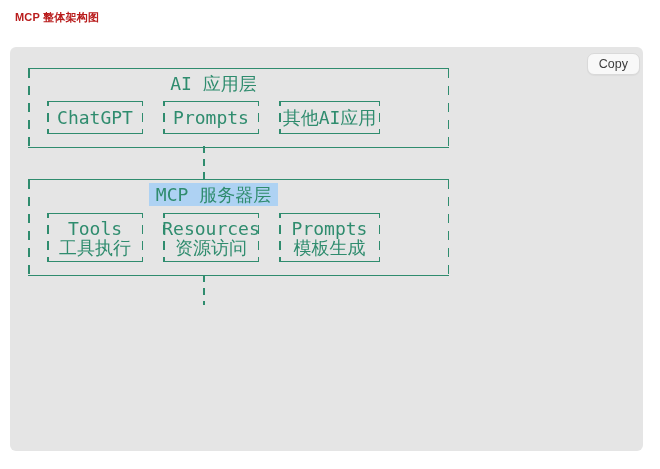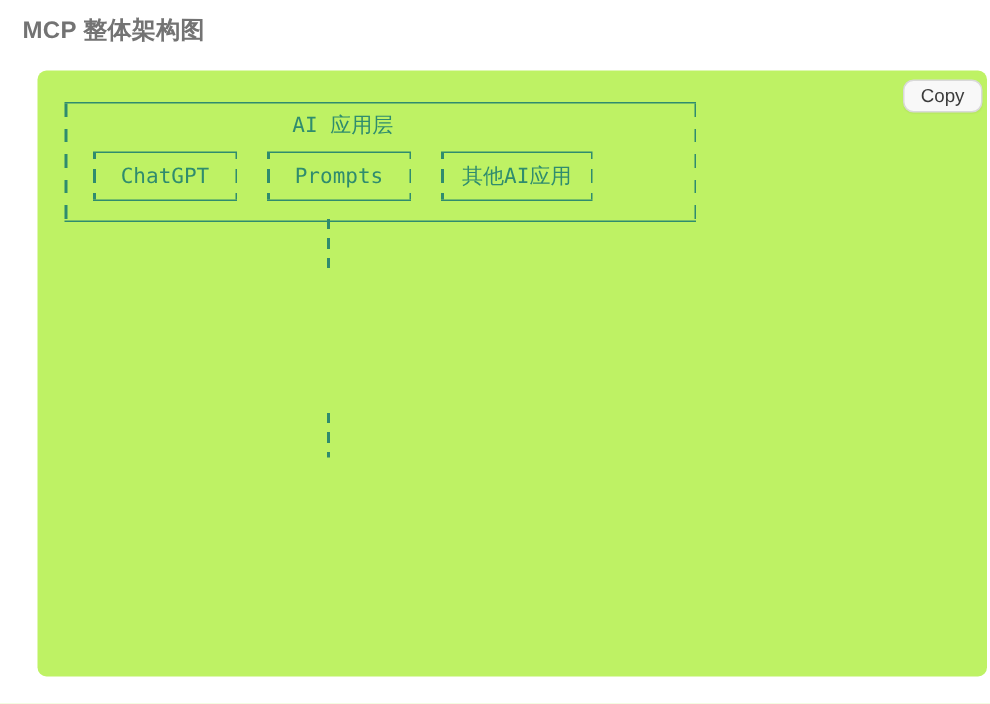--- a/index.html
+++ b/index.html
@@ -3,35 +3,35 @@
 <meta charset="utf-8">
 <style>
   html,body{margin:0;padding:0;background:#ffffff;}
   .screen{
     position:relative;width:660px;height:469px;background:#ffffff;overflow:hidden;
     font-family:"DejaVu Sans Mono","Liberation Mono",monospace;
   }
   .page-title{
     position:absolute;left:15px;top:10px;
     font-family:"Liberation Sans","DejaVu Sans",sans-serif;
-    font-weight:bold;font-size:16px;color:#737373;letter-spacing:.2px;
+    font-weight:bold;font-size:11px;color:#b91c1c;letter-spacing:.2px;
   }
   .codeblock{
-    position:absolute;left:25px;top:47px;width:633px;height:404px;
-    background:#bef264;border-radius:6px;
+    position:absolute;left:10px;top:47px;width:633px;height:404px;
+    background:#e5e5e5;border-radius:6px;
   }
   .copy-btn{
     position:absolute;top:6px;right:3px;
     font-family:"Liberation Sans","DejaVu Sans",sans-serif;
     font-size:12.5px;color:#3c3c3c;
     background:#f8f8f8;border:1px solid #d9d9d9;border-radius:7px;
     padding:3px 11px;cursor:pointer;box-shadow:0 1px 1px rgba(0,0,0,.04);
   }
   
-  .dg{color:#2f8c6e;font-size:14px;}
+  .dg{color:#2f8c6e;font-size:18px;}
   .layer{
     position:absolute;
     border-top:1.5px solid #2f8c6e;border-bottom:1.5px solid #2f8c6e;
   }
   .layer::before,.layer::after{
     content:"";position:absolute;top:0;bottom:0;width:1.5px;
     background:repeating-linear-gradient(180deg,#2f8c6e 0 9px,transparent 9px 17px);
   }
   .layer::before{left:0}
   .layer::after{right:0}
@@ -95,18 +95,35 @@
           <span>Prompts</span>
         </div>
         <div class="ibox ibox1 c3">
           <span>其他AI应用</span>
         </div>
       </div>
     </div>
 
     <div class="connector" style="left:193px;top:99px;height:33px"></div>
 
+    <div class="layer dg" style="left:18px;top:132px;width:421px;height:95px">
+      <div class="layer-label"><span class="hl">MCP 服务器层</span></div>
+      <div class="row" style="top:33px">
+        <div class="ibox ibox2 c1">
+          <span>Tools</span>
+          <span>工具执行</span>
+        </div>
+        <div class="ibox ibox2 c2">
+          <span>Resources</span>
+          <span>资源访问</span>
+        </div>
+        <div class="ibox ibox2 c3">
+          <span>Prompts</span>
+          <span>模板生成</span>
+        </div>
+      </div>
+    </div>
 
     <div class="connector" style="left:193px;top:228px;height:30px"></div>
 
 
   </div>
 </div>
 
 </body></html>

